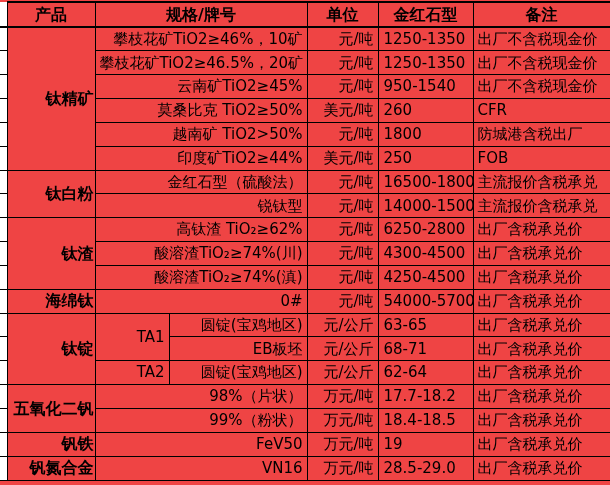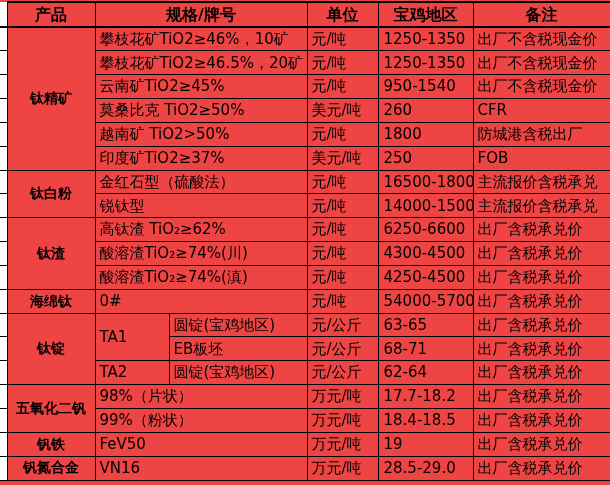--- a/index.html
+++ b/index.html
@@ -41,26 +41,26 @@
   .price-table .sliver {
     border-left: none;
     background: #fff;
   }
   .price-table thead .sliver {
     border-top: none;
     border-bottom: 2px solid #000;
   }
   td.group {
     font-weight: bold;
-    font-size: 14px;
-    text-align: center;
+    font-size: 16px;
+    text-align: right;
     padding: 0 1px;
   }
-  td.spec, td.grade { font-size: 15px; text-align: left; padding: 0 4px; }
-  td.unit  { font-size: 15px; text-align: left; padding: 0 4px; }
+  td.spec, td.grade { font-size: 15px; text-align: right; padding: 0 4px; }
+  td.unit  { font-size: 15px; text-align: right; padding: 0 4px; }
   td.price { font-size: 15px; text-align: left; padding: 0 5px; }
   td.note  { font-size: 15px; text-align: left; padding: 0 4px; }
 </style>
 </head>
 <body>
 
 <div class="screen">
   <table class="price-table">
     <colgroup>
       <col style="width:7px">
@@ -70,21 +70,21 @@
         <col style="width:71px">
         <col style="width:95px">
         <col style="width:137px">
     </colgroup>
     <thead>
       <tr>
         <th class="sliver"></th>
         <th>产品</th>
         <th colspan="2">规格/牌号</th>
         <th>单位</th>
-        <th>宝鸡地区</th>
+        <th>金红石型</th>
         <th>备注</th>
       </tr>
     </thead>
     <tbody>
       <tr>
         <td class="sliver"></td>
         <td class="group" rowspan="6">钛精矿</td>
         <td class="spec" colspan="2">攀枝花矿TiO2≥46%，10矿</td>
         <td class="unit">元/吨</td>
         <td class="price">1250-1350</td>
@@ -113,21 +113,21 @@
       </tr>
       <tr>
         <td class="sliver"></td>
         <td class="spec" colspan="2">越南矿 TiO2&gt;50%</td>
         <td class="unit">元/吨</td>
         <td class="price">1800</td>
         <td class="note">防城港含税出厂</td>
       </tr>
       <tr>
         <td class="sliver"></td>
-        <td class="spec" colspan="2">印度矿TiO2≥37%</td>
+        <td class="spec" colspan="2">印度矿TiO2≥44%</td>
         <td class="unit">美元/吨</td>
         <td class="price">250</td>
         <td class="note">FOB</td>
       </tr>
       <tr>
         <td class="sliver"></td>
         <td class="group" rowspan="2">钛白粉</td>
         <td class="spec" colspan="2">金红石型（硫酸法）</td>
         <td class="unit">元/吨</td>
         <td class="price">16500-18000</td>
@@ -138,21 +138,21 @@
         <td class="spec" colspan="2">锐钛型</td>
         <td class="unit">元/吨</td>
         <td class="price">14000-15000</td>
         <td class="note">主流报价含税承兑</td>
       </tr>
       <tr>
         <td class="sliver"></td>
         <td class="group" rowspan="3">钛渣</td>
         <td class="spec" colspan="2">高钛渣 TiO₂≥62%</td>
         <td class="unit">元/吨</td>
-        <td class="price">6250-6600</td>
+        <td class="price">6250-2800</td>
         <td class="note">出厂含税承兑价</td>
       </tr>
       <tr>
         <td class="sliver"></td>
         <td class="spec" colspan="2">酸溶渣TiO₂≥74%(川)</td>
         <td class="unit">元/吨</td>
         <td class="price">4300-4500</td>
         <td class="note">出厂含税承兑价</td>
       </tr>
       <tr>

